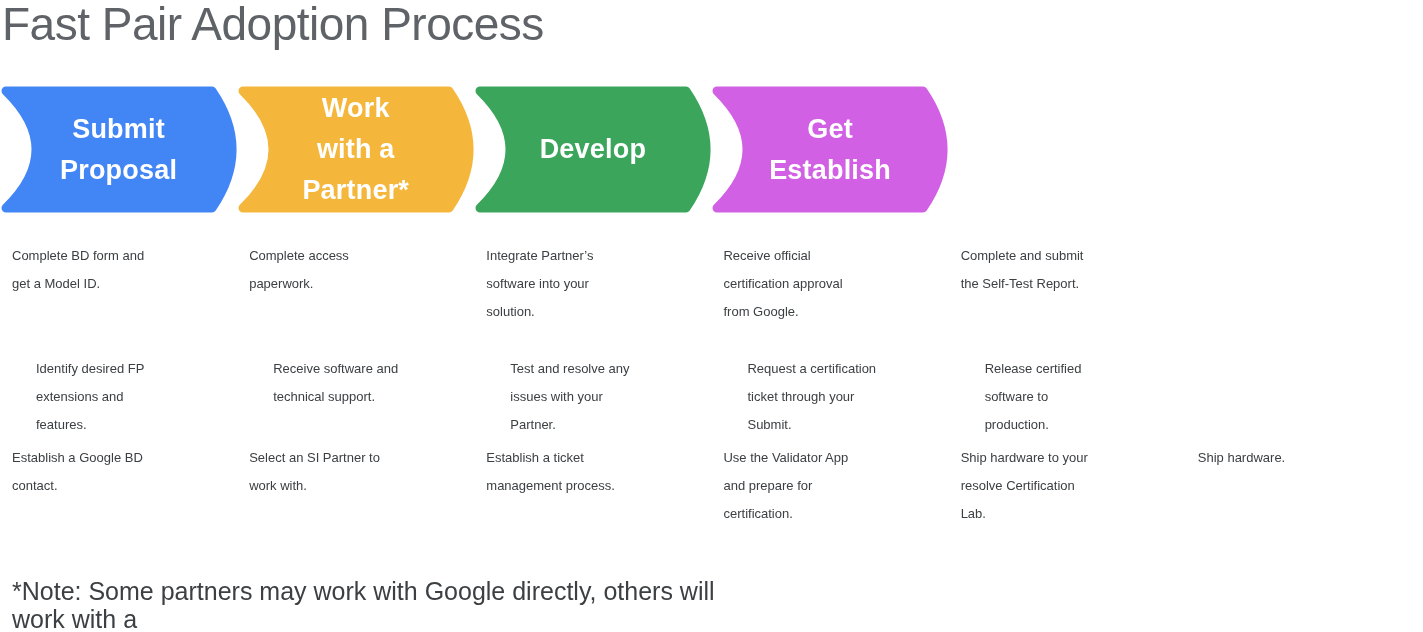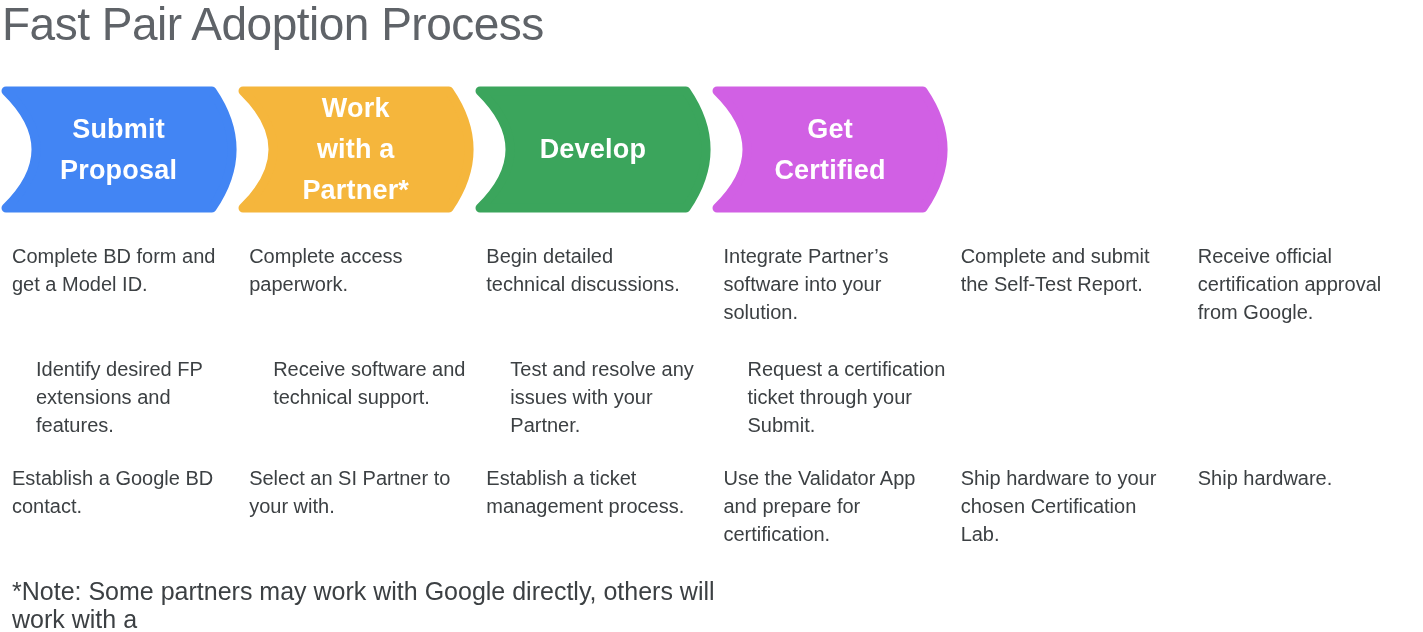--- a/index.html
+++ b/index.html
@@ -29,25 +29,25 @@
     color:#ffffff;font-size:27px;line-height:41px;font-weight:700;
     white-space:pre-line;
     letter-spacing:0.2px;
   }
   .step-row{
     position:absolute;left:0;
     display:grid;grid-template-columns:repeat(6,237.17px);
   }
   .step-row.r1{top:242px;}
   .step-row.r2{top:355px;padding-left:24px;}
-  .step-row.r3{top:464px;}
+  .step-row.r3{top:444px;}
   .step{
     box-sizing:border-box;
     padding:0 18px 0 12px;
-    font-size:20px;line-height:28px;
+    font-size:13px;line-height:28px;
     color:#3c4043;
     white-space:pre-line;
   }
   .note{
     position:absolute;top:577px;left:12px;width:720px;
     font-size:25px;line-height:28px;color:#3c4043;
     white-space:pre-line;
   }
 </style>
 </head>
@@ -82,69 +82,70 @@
         <path d="M 6 5 L 212 5 Q 252 63.5 212 122 L 6 122 Q 66 63.5 6 5 Z" stroke-width="9" stroke-linejoin="round" fill="#3BA55C" stroke="#3BA55C"></path>
       </svg>
       <div class="stage-label">Develop</div>
     </div>
 
     <div class="stage-cell">
       <svg width="237" height="127" viewBox="0 0 237 127">
         <path d="M 6 5 L 212 5 Q 252 63.5 212 122 L 6 122 Q 66 63.5 6 5 Z" stroke-width="9" stroke-linejoin="round" fill="#D160E4" stroke="#D160E4"></path>
       </svg>
       <div class="stage-label">Get
-Certified</div>
+Establish</div>
     </div>
 
 
   </div>
 
   <div class="step-row r1">
     <div class="step">Complete BD form and
 get a Model ID.</div>
     <div class="step">Complete access
 paperwork.</div>
-    <div class="step">Begin detailed
-technical discussions.</div>
     <div class="step">Integrate Partner’s
 software into your
 solution.</div>
-    <div class="step">Complete and submit
-the Self-Test Report.</div>
     <div class="step">Receive official
 certification approval
 from Google.</div>
+    <div class="step">Complete and submit
+the Self-Test Report.</div>
   </div>
 
   <div class="step-row r2">
     <div class="step">Identify desired FP
 extensions and
 features.</div>
     <div class="step">Receive software and
 technical support.</div>
     <div class="step">Test and resolve any
 issues with your
 Partner.</div>
     <div class="step">Request a certification
 ticket through your
 Submit.</div>
+    <div class="step">Release certified
+software to
+production.</div>
   </div>
 
   <div class="step-row r3">
     <div class="step">Establish a Google BD
 contact.</div>
     <div class="step">Select an SI Partner to
-your with.</div>
+work with.</div>
     <div class="step">Establish a ticket
 management process.</div>
     <div class="step">Use the Validator App
 and prepare for
 certification.</div>
     <div class="step">Ship hardware to your
-chosen Certification
+resolve Certification
 Lab.</div>
     <div class="step">Ship hardware.</div>
   </div>
 
   <div class="note">*Note: Some partners may work with Google directly, others will work with a
 Google Certified Fast Pair System Integrators (SI).</div>
 
 </div>
 
 </body></html>

